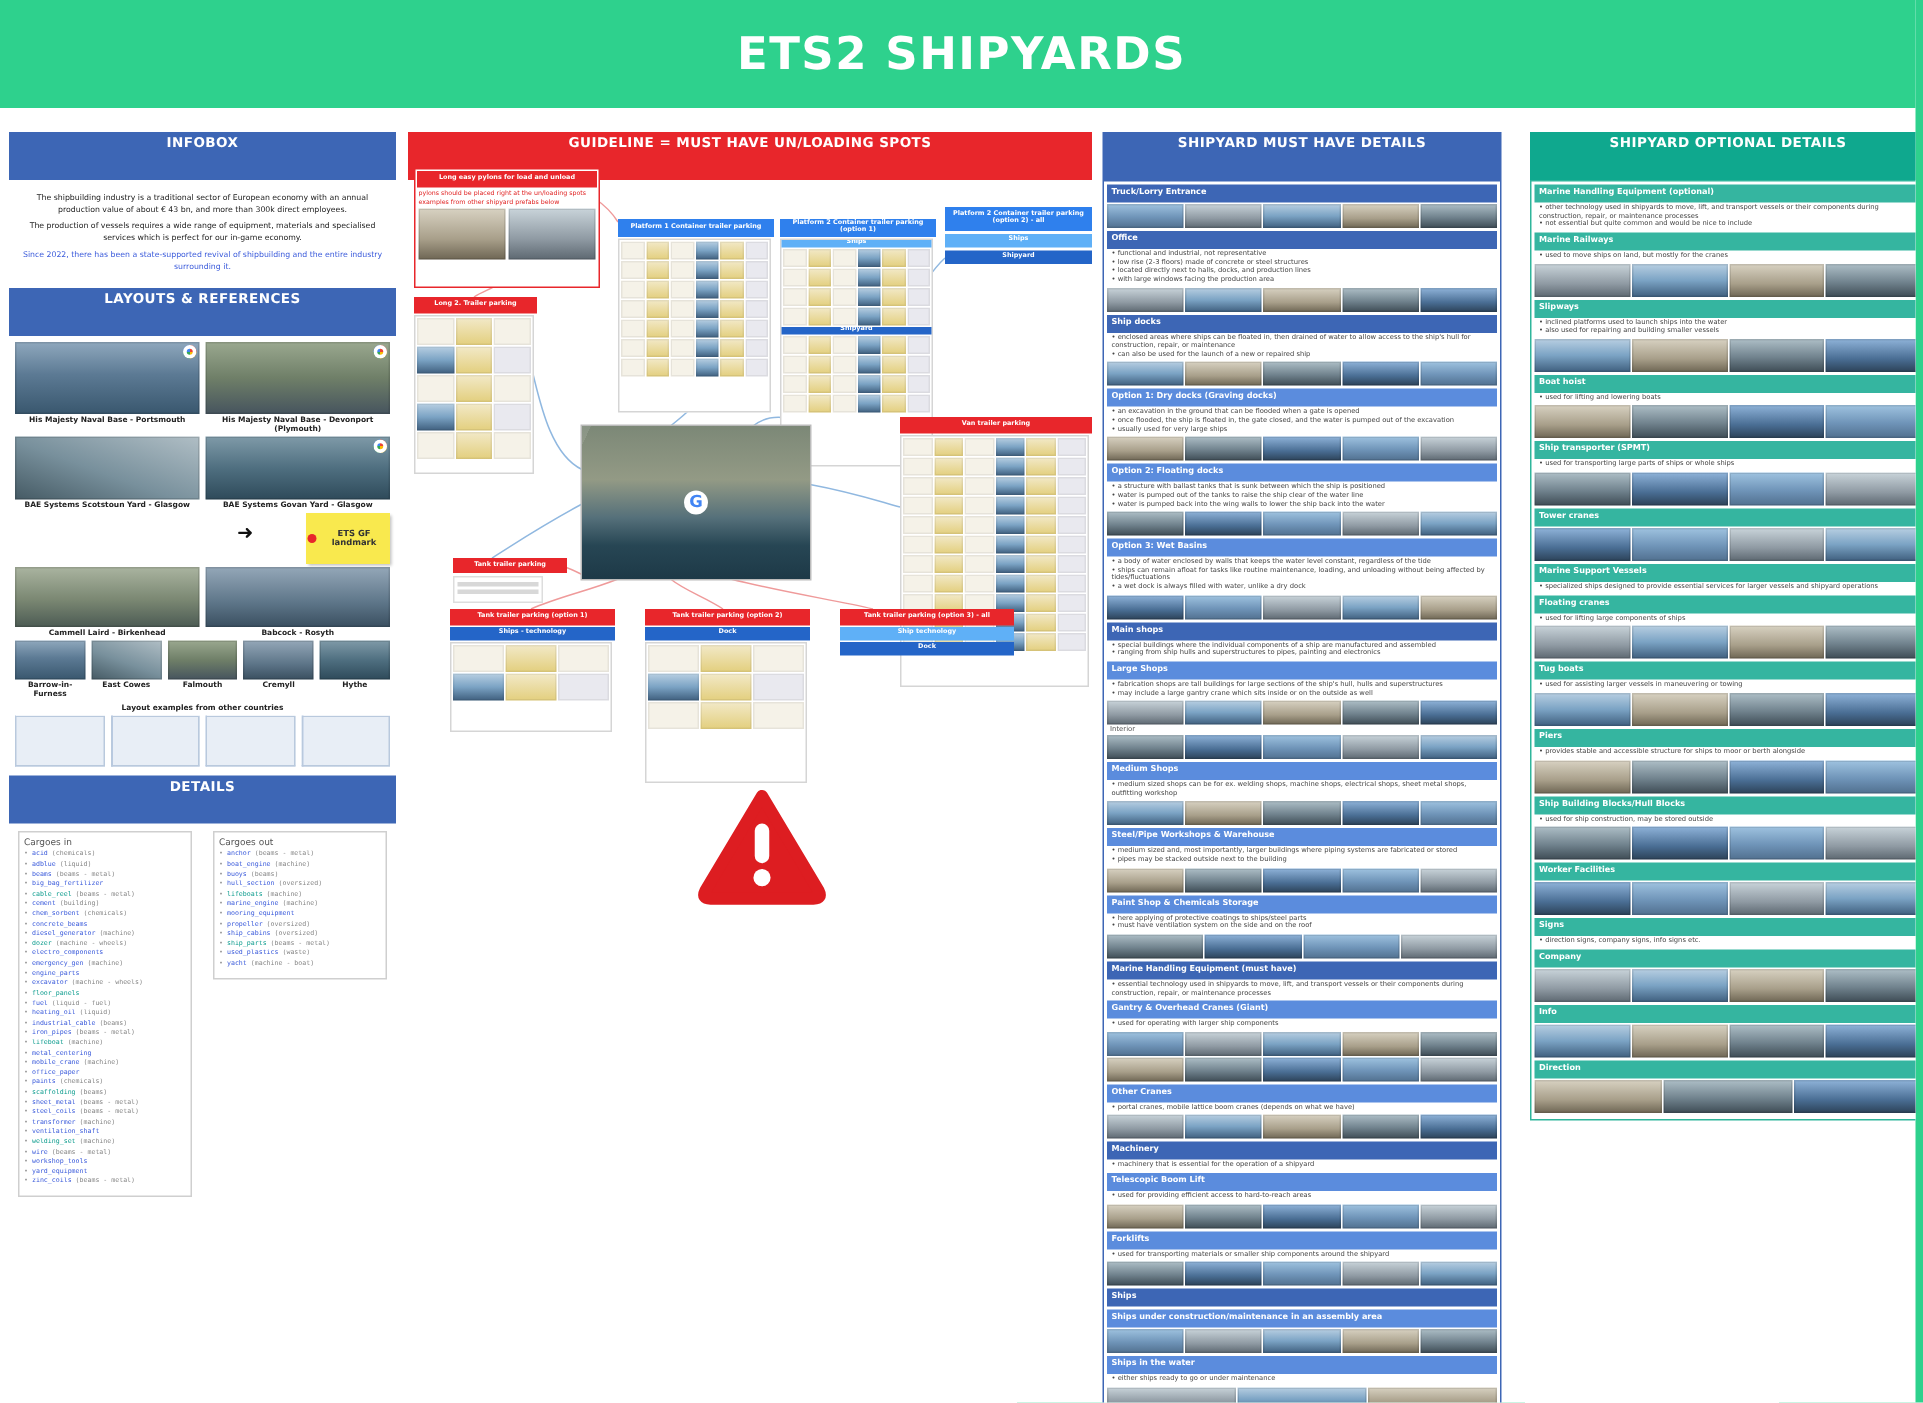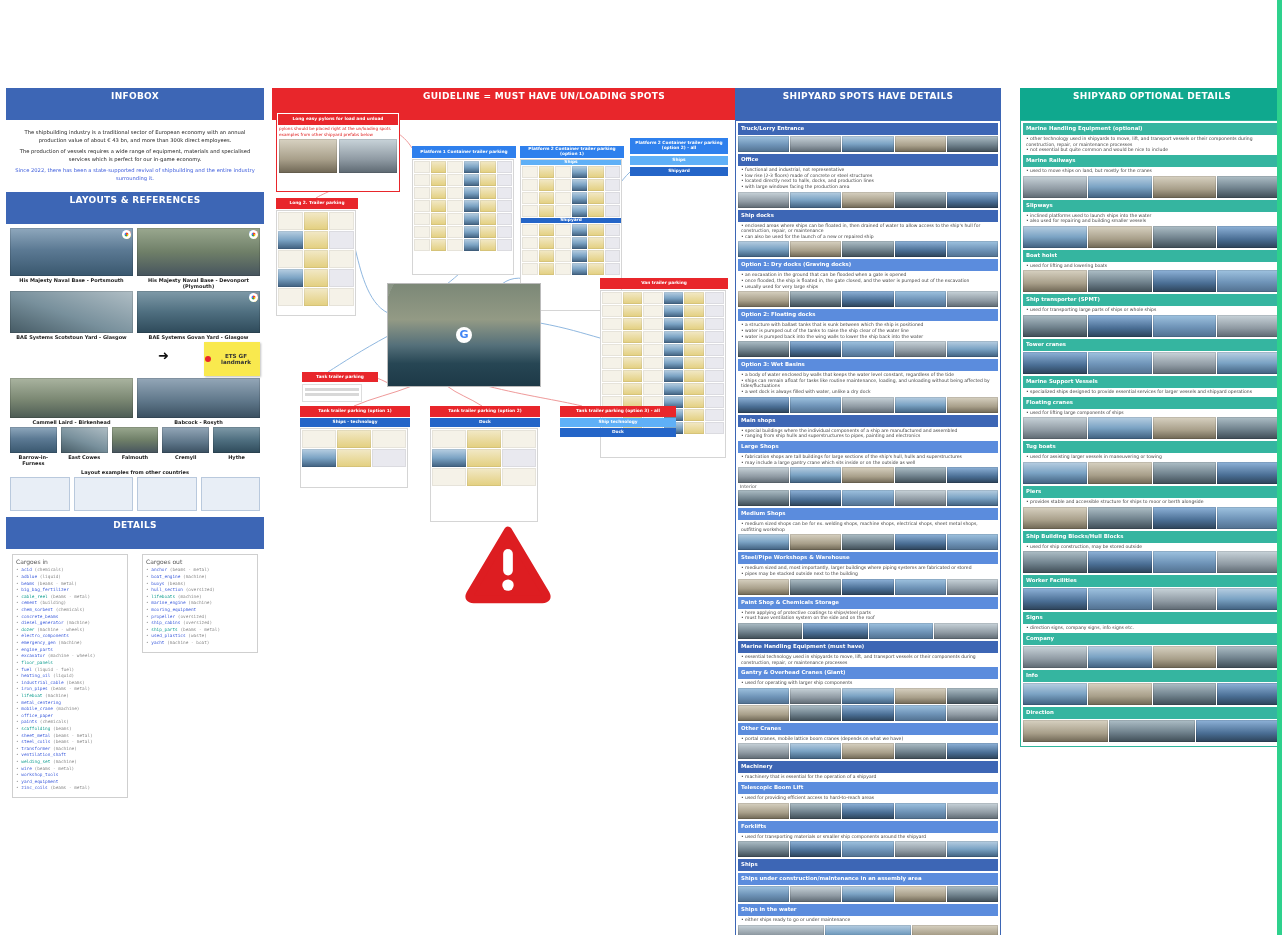--- a/index.html
+++ b/index.html
@@ -45,21 +45,21 @@
   .cargoes{display:flex;gap:14px;margin:5px 6px;align-items:flex-start;}
   .cpanel{flex:1;border:1px solid #cfcfcf;background:#fff;padding:3px 3px 5px;}
   .ctitle{font-size:6px;color:#555;margin-bottom:2px;}
   .cargo-item{font-family:"DejaVu Sans Mono",monospace;font-size:4.4px;line-height:1.5;white-space:nowrap;overflow:hidden;}
   .cargo-item::before{content:"• ";color:#999;}
   .cname{color:#3b5bdb;}
   .cmeta{color:#888;}
   .cargo-item:nth-child(5n) .cname{color:#0f9d8f;}
   
   .mid > *{position:absolute;}
-  .mid > .colbar{left:0;top:0;width:100%;padding-left:44px;}
+  .mid > .colbar{left:0;top:0;width:100%;}
   .connectors{left:0;top:0;pointer-events:none;}
   .gbox,.panel{background:#fff;border:1px solid #d5d5d5;z-index:1;}
   .boxA{left:4px;top:24px;width:120px;height:76px;border-color:#e8262b;padding:1px;}
   .boxA .rbar{position:static;display:flex;height:11px;margin-bottom:1px;}
   .rbar,.bbar,.subbar{display:flex;align-items:center;justify-content:center;color:#fff;font-weight:bold;font-size:4.3px;line-height:1.15;text-align:center;padding:0 2px;z-index:1;overflow:hidden;}
   .rbar{background:#e8262b;}
   .bbar{background:#2f80ed;}
   .subbar.light{background:#5fb0f7;}
   .subbar.dark{background:#2465c8;}
   .rline{font-size:4.2px;color:#e02020;line-height:1.35;margin:0 1px;}
@@ -111,20 +111,23 @@
   .midlabel{font-size:4.6px;color:#555;margin:1px 0 0 2px;}
   .strip{display:flex;gap:1px;margin:1px 0;}
   .strip .photo{flex:1;height:16px;}
   .c4 .strip .photo{height:22px;}
 </style>
 </head>
 <body>
 
 <div class="page">
 
+  <header class="top">
+    <h1 class="title">ETS2 SHIPYARDS</h1>
+  </header>
 
   <div class="col left">
     <div class="colbar blue">INFOBOX</div>
     <div class="ibox">
       <p>The shipbuilding industry is a traditional sector of European economy with an annual production value of about € 43 bn, and more than 300k direct employees.</p>
       <p>The production of vessels requires a wide range of equipment, materials and specialised services which is perfect for our in-game economy.</p>
       <p class="bluep">Since 2022, there has been a state-supported revival of shipbuilding and the entire industry surrounding it.</p>
     </div>
     <div class="colbar blue">LAYOUTS &amp; REFERENCES</div>
     <div class="refs">
@@ -548,21 +551,21 @@
     <div class="subbar dark t3sb">Dock</div>
 
     <svg class="warn" viewBox="0 0 100 90">
       <path d="M50 7 L93 79 Q96 85 89 85 L11 85 Q4 85 7 79 Z" fill="#dd1d21" stroke="#dd1d21" stroke-linejoin="round" stroke-width="9"></path>
       <rect x="44.5" y="28" width="11" height="30" rx="5.5" fill="#fff"></rect>
       <circle cx="50" cy="69" r="6.5" fill="#fff"></circle>
     </svg>
   </div>
 
   <div class="col c3">
-    <div class="colbar blue">SHIPYARD SPOTS HAVE DETAILS</div>
+    <div class="colbar blue">SHIPYARD MUST HAVE DETAILS</div>
     <div class="cbody" id="must-sections">
         <div class="section">
           <div class="secbar main">Truck/Lorry Entrance</div>
           <div class="strip">
             <div class="photo v0"></div>
             <div class="photo v1"></div>
             <div class="photo v2"></div>
             <div class="photo v3"></div>
             <div class="photo v4"></div>
           </div>

